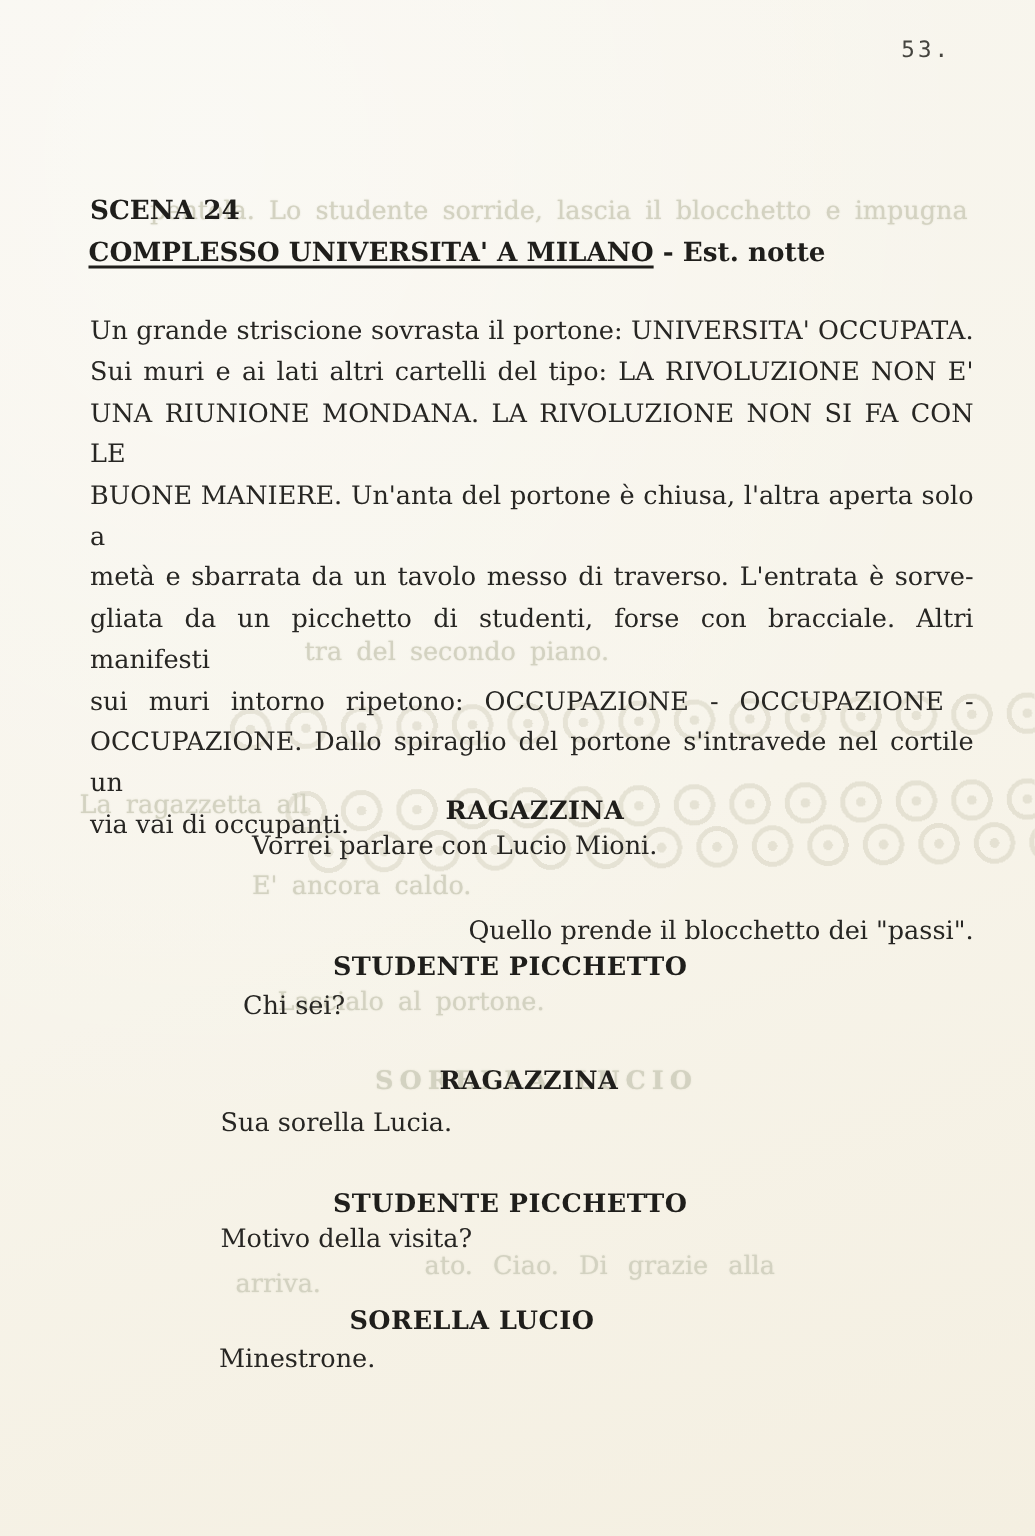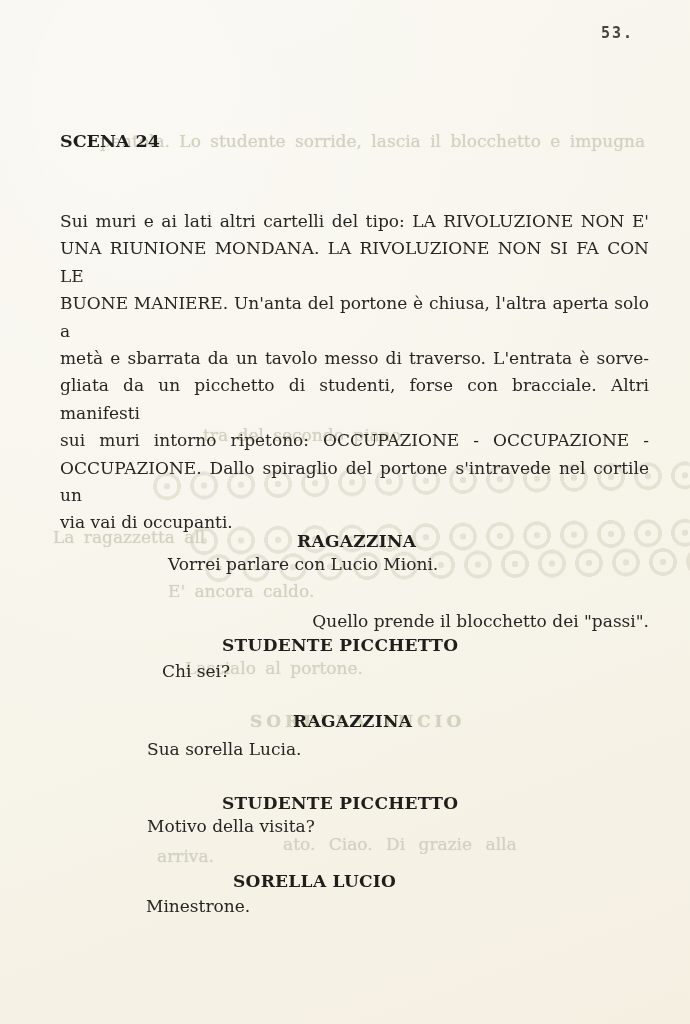--- a/index.html
+++ b/index.html
@@ -35,21 +35,21 @@
   .g3{left:53px;top:527px;}
   .g4{left:168px;top:581px;}
   .g5{left:185px;top:658px;}
   .g6{left:250px;top:711px;font-weight:bold;letter-spacing:4px;}
   .g7{left:283px;top:818px;word-spacing:8px;margin-top:16px;}
   .g8{left:157px;top:846px;}
   
   .pageno{
     position:absolute;top:24px;right:56px;
     font-family:"DejaVu Sans Mono", monospace;
-    font-size:15px;letter-spacing:2px;color:#45443f;font-weight:bold;
+    font-size:15px;letter-spacing:2px;color:#45443f;
   }
   .h1{position:absolute;left:60px;top:131px;font-size:17.5px;font-weight:bold;color:#1f1e1b;}
   .h2{position:absolute;left:59px;top:159px;font-size:17.5px;font-weight:bold;color:#1f1e1b;white-space:pre;}
   .uline{text-decoration:underline;text-decoration-thickness:1.6px;text-underline-offset:3px;}
   .para{
     position:absolute;left:60px;width:589px;
     font-size:17px;line-height:27.4px;
   }
   .p1{top:208px;}
   .p2{top:450px;}
@@ -86,22 +86,24 @@
   <div class="ghost g3">La ragazzetta all</div>
   <div class="ghost g5">Lascialo al portone.</div>
   <div class="ghost g4">E' ancora caldo.</div>
   <div class="ghost g6">SORELLA LUCIO</div>
   <div class="ghost g7">ato. Ciao. Di grazie alla</div>
   <div class="ghost g8">arriva.</div>
 
   <div class="pageno">53.</div>
 
   <div class="h1">SCENA 24</div>
+  <div class="h2"><span class="uline">COMPLESSO UNIVERSITA' A MILANO</span><span> - Est. notte</span></div>
 
   <div class="para p1">
+      <div class="jline">Un grande striscione sovrasta il portone: UNIVERSITA' OCCUPATA.</div>
       <div class="jline">Sui muri e ai lati altri cartelli del tipo: LA RIVOLUZIONE NON E'</div>
       <div class="jline">UNA RIUNIONE MONDANA. LA RIVOLUZIONE NON SI FA CON LE</div>
       <div class="jline">BUONE MANIERE. Un'anta del portone è chiusa, l'altra aperta solo a</div>
       <div class="jline">metà e sbarrata da un tavolo messo di traverso. L'entrata è sorve-</div>
       <div class="jline">gliata da un picchetto di studenti, forse con bracciale. Altri manifesti</div>
       <div class="jline">sui muri intorno ripetono: OCCUPAZIONE - OCCUPAZIONE -</div>
       <div class="jline">OCCUPAZIONE. Dallo spiraglio del portone s'intravede nel cortile un</div>
       <div class="jline jlast">via vai di occupanti.</div>
     </div>
 

